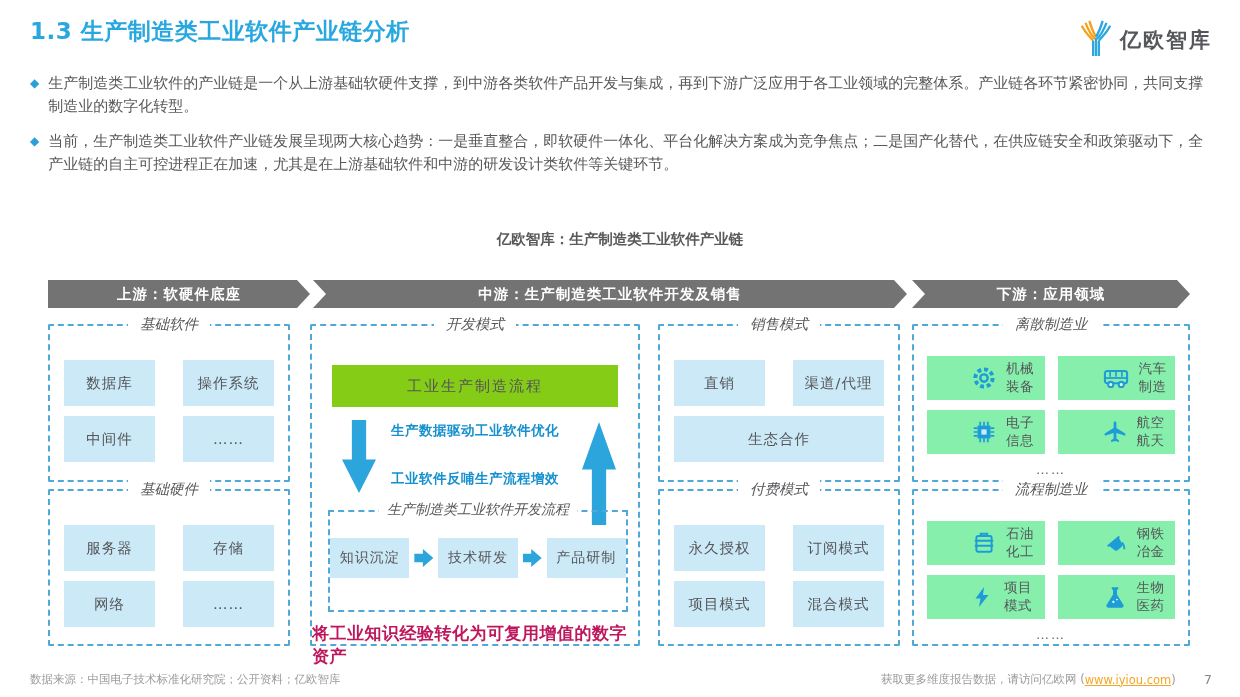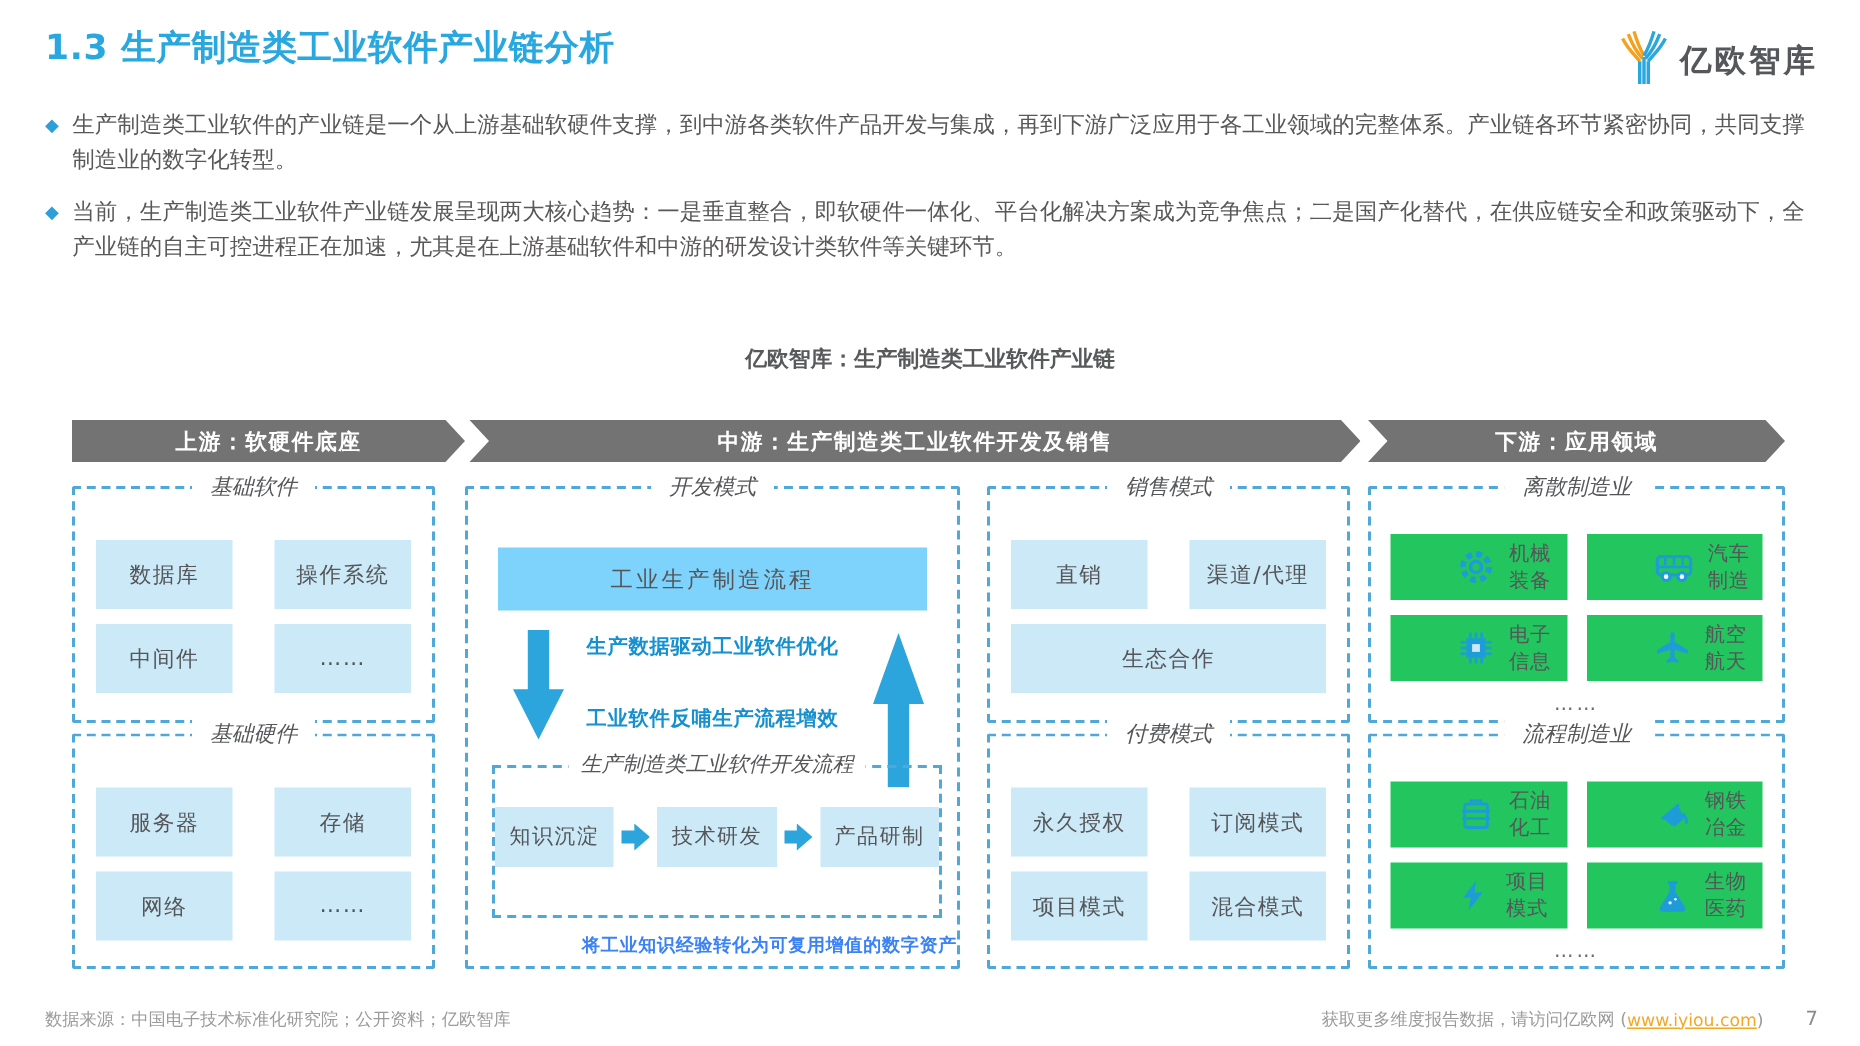--- a/index.html
+++ b/index.html
@@ -36,37 +36,37 @@
   .box-sales-mode     { left:658px; top:324px; width:242px; height:158px; }
   .box-pay-mode       { left:658px; top:489px; width:242px; height:157px; }
   .box-discrete       { left:912px; top:324px; width:278px; height:158px; }
   .box-process        { left:912px; top:489px; width:278px; height:157px; }
 
   .grid2 { display:grid; grid-template-columns:1fr 1fr; gap:10px 28px; padding:34px 14px 0; }
   .cell { background:#CBE9F7; height:46px; display:flex; align-items:center; justify-content:center; font-size:14.5px; color:#555659; letter-spacing:1px; }
   .cell-wide { grid-column:1 / span 2; }
 
   
-  .dev-bar { position:absolute; left:20px; right:20px; top:39px; height:42px; background:#7dd3fc; display:flex; align-items:center; justify-content:center; font-size:15px; color:#555659; letter-spacing:2px; }
+  .dev-bar { position:absolute; left:20px; right:20px; top:39px; height:42px; background:#84cc16; display:flex; align-items:center; justify-content:center; font-size:15px; color:#555659; letter-spacing:2px; }
   .big-arrow { position:absolute; background:#2CA4DC; }
   .arrow-down { left:30px; top:94px; width:34px; height:73px; clip-path:polygon(29% 0,71% 0,71% 54%,100% 54%,50% 100%,0 54%,29% 54%); }
   .arrow-up   { right:22px; top:96px; width:34px; height:103px; clip-path:polygon(50% 0,100% 46%,71% 46%,71% 100%,29% 100%,29% 46%,0 46%); }
   .dev-note { position:absolute; left:40px; right:40px; text-align:center; font-size:13.5px; font-weight:bold; color:#1690CE; letter-spacing:0.5px; }
   .dev-note-1 { top:96px; }
   .dev-note-2 { top:144px; }
   .inner-dbox { position:absolute; left:16px; right:10px; top:184px; height:102px; border:2px dashed #4FA8D8; }
   .inner-dbox .dbox-title { font-size:14px; padding:0 8px; }
   .flow-row { display:flex; align-items:center; justify-content:center; gap:5px; margin-top:26px; }
   .flow-cell { background:#CBE9F7; width:86px; height:40px; display:flex; align-items:center; justify-content:center; font-size:14px; color:#555659; letter-spacing:1px; }
   .flow-arrow { width:19px; height:18px; background:#2CA4DC; clip-path:polygon(0 26%,45% 26%,45% 0,100% 50%,45% 100%,45% 74%,0 74%); flex:0 0 auto; }
-  .dev-bottom-note { position:absolute; left:0; right:0; top:296px; text-align:right; font-size:12px; font-weight:bold; color:#3b82f6; letter-spacing:0.5px; }
+  .dev-bottom-note { position:absolute; left:0; right:0; top:296px; text-align:left; font-size:17px; font-weight:bold; color:#be185d; letter-spacing:0.5px; }
 
   
   .icon-grid { display:grid; grid-template-columns:1fr 1fr; gap:10px 13px; padding:30px 13px 0; }
-  .icon-cell { background:#22c55e; height:44px; display:flex; align-items:center; justify-content:center; gap:9px;padding-left:44px; }
+  .icon-cell { background:#86efac; height:44px; display:flex; align-items:center; justify-content:center; gap:9px;padding-left:44px; }
   .icon-cell .ic { flex:0 0 auto; display:flex; align-items:center; }
   .icon-cell .lbl { font-size:13.5px; color:#555659; letter-spacing:0.5px; }
   .dots-row { text-align:center; color:#6a6a6a; font-size:13px; letter-spacing:2px; margin-top:8px; }
 
   
   .footer-source { position:absolute; left:30px; bottom:10px; font-size:11.5px; color:#9B9B9B; }
   .footer-right { position:absolute; right:28px; bottom:10px; display:flex; align-items:center; font-size:11.5px; color:#9B9B9B; }
   .footer-link { color:#F5A623; text-decoration:underline; cursor:pointer; }
   .footer-page { margin-left:28px; font-size:13px; color:#8a8a8a; }
 </style>

